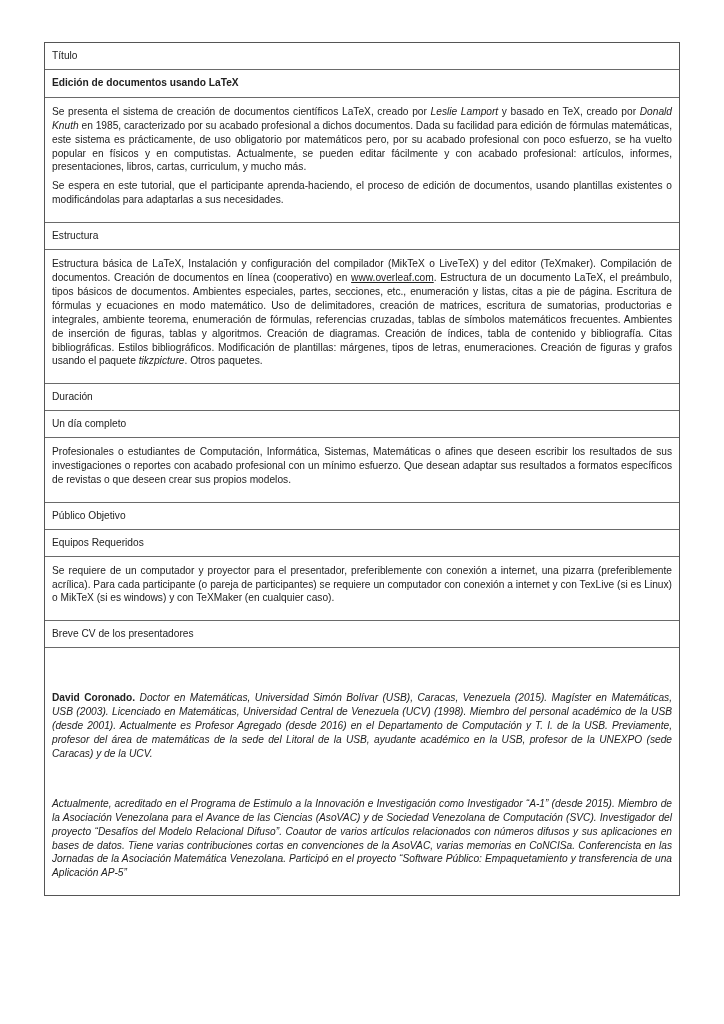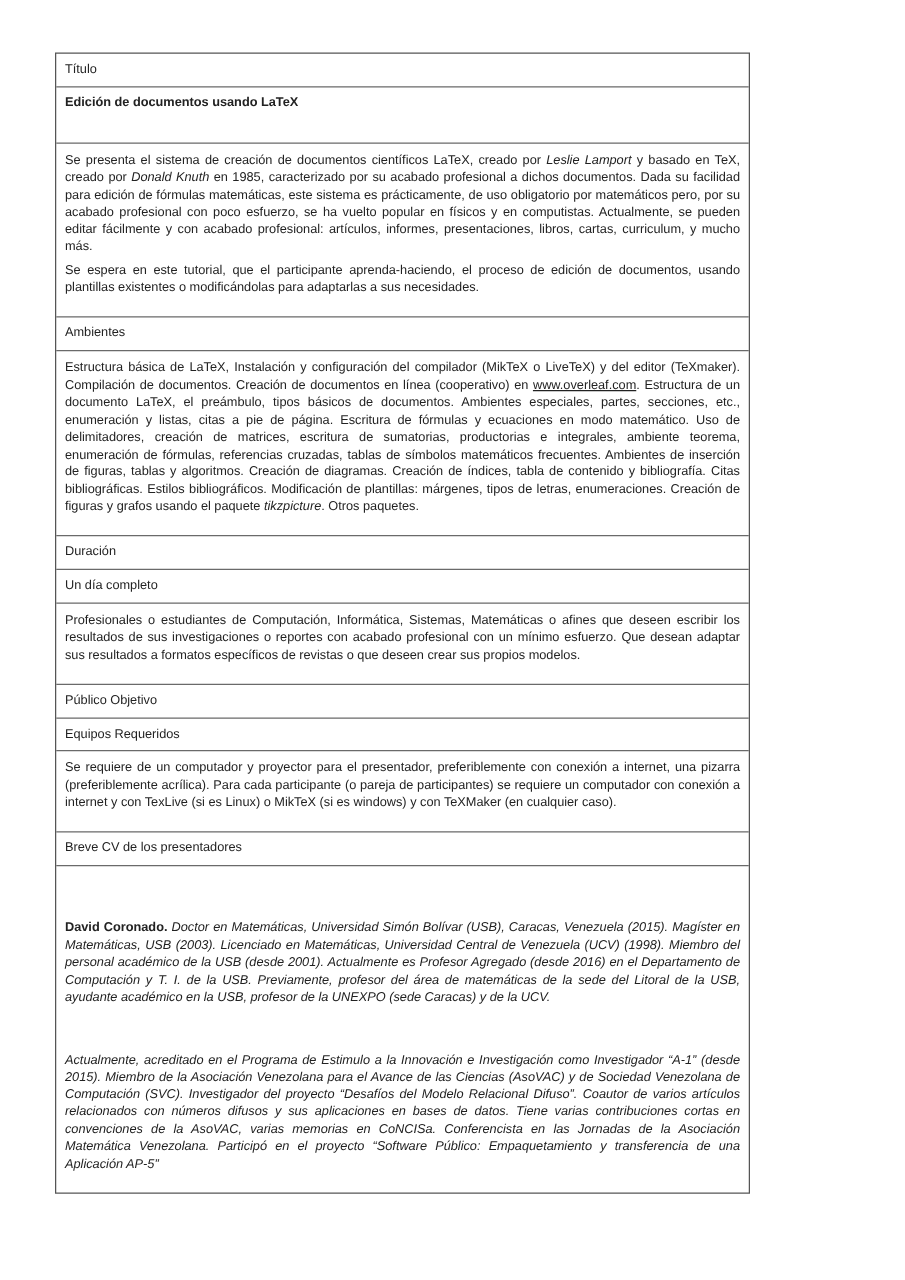--- a/index.html
+++ b/index.html
@@ -11,34 +11,34 @@
       width: 724px;
       height: 1024px;
       position: relative;
       font-family: "Liberation Sans", sans-serif;
       color: #222;
     }
     .doc-table {
       position: absolute;
       left: 44px;
       top: 42px;
-      width: 556px;
+      width: 636px;
       border: 1.5px solid #555;
       box-sizing: border-box;
     }
     .row {
       border-bottom: 1px solid #6a6a6a;
       padding: 5px 7px 5px 7px;
       font-size: 10.2px;
       line-height: 13.9px;
       text-align: justify;
     }
     .row:last-child { border-bottom: none; }
     .row.label { padding-top: 6px; padding-bottom: 6px; }
-    .row.title-value { font-weight: bold; padding-top: 6px; padding-bottom: 24px; }
+    .row.title-value { font-weight: bold; padding-top: 6px; padding-bottom: 7px; }
     .row.short-value { padding-top: 6px; padding-bottom: 6px; }
     .para { margin: 0; }
     .para + .para { margin-top: 5px; }
     .row.body { padding-top: 7px; padding-bottom: 15px; }
     .cv .para { font-style: italic; margin-top: 36px; }
     .cv .name { font-style: normal; font-weight: bold; }
     em { font-style: italic; }
     .link { text-decoration: underline; }
   </style>
 </head>
@@ -47,21 +47,21 @@
 <div class="doc-table">
 
   <div class="row label">Título</div>
   <div class="row title-value">Edición de documentos usando LaTeX</div>
 
   <div class="row body">
     <p class="para"><span>Se presenta el sistema de creación de documentos científicos LaTeX, creado por </span><em>Leslie Lamport</em><span> y basado en TeX, creado por </span><em>Donald Knuth</em><span> en 1985, caracterizado por su acabado profesional a dichos documentos. Dada su facilidad para edición de fórmulas matemáticas, este sistema es prácticamente, de uso obligatorio por matemáticos pero, por su acabado profesional con poco esfuerzo, se ha vuelto popular en físicos y en computistas. Actualmente, se pueden editar fácilmente y con acabado profesional: artículos, informes, presentaciones, libros, cartas, curriculum, y mucho más.</span></p>
     <p class="para">Se espera en este tutorial, que el participante aprenda-haciendo, el proceso de edición de documentos, usando plantillas existentes o modificándolas para adaptarlas a sus necesidades.</p>
   </div>
 
-  <div class="row label">Ambientes</div>
+  <div class="row label">Estructura</div>
   <div class="row body">
     <p class="para"><span>Estructura básica de LaTeX,  Instalación y configuración del compilador (MikTeX o LiveTeX) y del editor (TeXmaker). Compilación de documentos. Creación de documentos en línea (cooperativo) en </span><span class="link">www.overleaf.com</span><span>. Estructura de un documento LaTeX, el preámbulo, tipos básicos de documentos. Ambientes especiales, partes, secciones, etc., enumeración y listas, citas a pie de página. Escritura de fórmulas y ecuaciones en modo matemático. Uso de delimitadores, creación de matrices, escritura de sumatorias, productorias e integrales, ambiente teorema, enumeración de fórmulas, referencias cruzadas, tablas de símbolos matemáticos frecuentes. Ambientes de inserción de figuras, tablas y algoritmos. Creación de diagramas. Creación de índices, tabla de contenido y bibliografía. Citas bibliográficas. Estilos bibliográficos. Modificación de plantillas: márgenes, tipos de letras, enumeraciones. Creación de  figuras y grafos usando el paquete </span><em>tikzpicture</em><span>. Otros paquetes.</span></p>
   </div>
 
   <div class="row label">Duración</div>
   <div class="row short-value">Un día completo</div>
 
   <div class="row body">
     <p class="para">Profesionales o estudiantes de Computación, Informática, Sistemas, Matemáticas o afines que deseen escribir los resultados de sus investigaciones o reportes con acabado profesional con un mínimo esfuerzo. Que desean adaptar sus resultados a formatos específicos de revistas o que deseen crear sus propios modelos.</p>
   </div>

